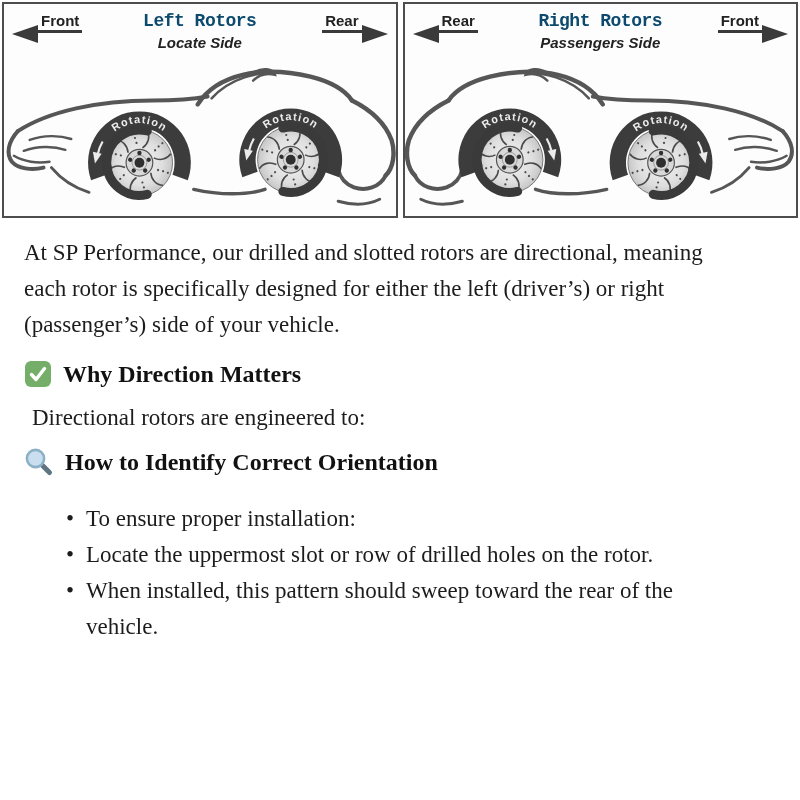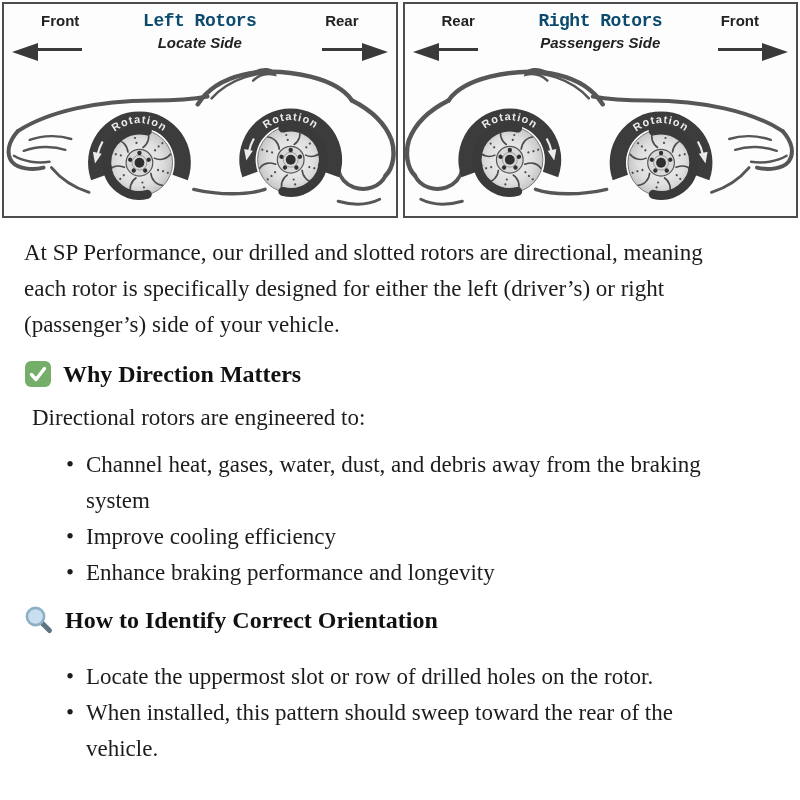--- a/index.html
+++ b/index.html
@@ -8,21 +8,21 @@
   
   .diagram{display:flex;gap:5px;padding:2px 2px 0 2px;}
   .panel{flex:1;border:2px solid #4d4d4d;background:#fdfdfd;height:212px;position:relative;overflow:hidden;}
   .panel-header{position:relative;height:52px;}
   .titles{text-align:center;padding-top:4px;}
   .panel-title{font-family:Liberation Mono, monospace;font-weight:bold;font-size:18px;line-height:26px;color:#0c4a6e;letter-spacing:-.5px;}
   .panel-sub{font-family:"Liberation Sans",sans-serif;font-weight:bold;font-style:italic;font-size:15px;color:#222;margin-top:0px;}
   .dir{position:absolute;top:8px;display:flex;align-items:flex-end;font-family:"Liberation Sans",sans-serif;font-weight:bold;font-size:15px;color:#222;}
   .dir-left{left:34px;}
   .dir-right{right:34px;}
-  .dir .lbl{border-bottom:3px solid #3a3a3a;padding:0 3px 19px 3px;line-height:17px;}
+  .dir .lbl{border-bottom:3px solid #3a3a3a;padding:0 3px 1px 3px;line-height:17px;}
   .tri{width:0;height:0;border-top:9px solid transparent;border-bottom:9px solid transparent;display:block;}
   .tri-left{border-right:26px solid #3a3a3a;position:absolute;left:-26px;bottom:-10px;}
   .tri-right{border-left:26px solid #3a3a3a;position:absolute;right:-26px;bottom:-10px;}
   .car-svg{position:absolute;left:0;bottom:0;width:100%;height:160px;display:block;}
 
   
   .content{padding:0 24px;}
   .intro{font-size:23px;line-height:36px;margin:17px 0 16px 0;max-width:692px;color:#1c1c1c;}
   .sec-head{display:flex;align-items:center;gap:11px;margin:4px 0 0 0;font-size:24px;line-height:30px;color:#111;}
   .sec-head.bold{font-weight:bold;}
@@ -187,32 +187,28 @@
   <div class="sec-head bold">
     <svg class="emoji" width="28" height="28" viewBox="0 0 28 28">
       <rect x="1" y="1" width="26" height="26" rx="6" fill="#74ae68"></rect>
       <path d="M 7.5,14.5 L 12,19.5 L 20.5,8.5" fill="none" stroke="#ffffff" stroke-width="3.4" stroke-linecap="round" stroke-linejoin="round"></path>
     </svg>
     <span>Why Direction Matters</span>
   </div>
 
   <p class="lead">Directional rotors are engineered to:</p>
 
-  <ul class="blist">
-    <li>Channel heat, gases, water, dust, and debris away from the braking system</li>
-    <li>Improve cooling efficiency</li>
-    <li>Enhance braking performance and longevity</li>
-  </ul>
 
   <div class="sec-head normal">
     <svg class="emoji" width="30" height="30" viewBox="0 0 30 30">
       <line x1="18.5" y1="18.5" x2="25.5" y2="25.5" stroke="#5f7583" stroke-width="5" stroke-linecap="round"></line>
       <circle cx="11.5" cy="11.5" r="8.6" fill="#c9dff0" stroke="#8cb0c6" stroke-width="2.6"></circle>
     </svg>
     <span>How to Identify Correct Orientation</span>
   </div>
 
   <ul class="blist second">
+    <li>To ensure proper installation:</li>
     <li>Locate the uppermost slot or row of drilled holes on the rotor.</li>
     <li>When installed, this pattern should sweep toward the rear of the vehicle.</li>
   </ul>
 
 </div>
 
 </body></html>

